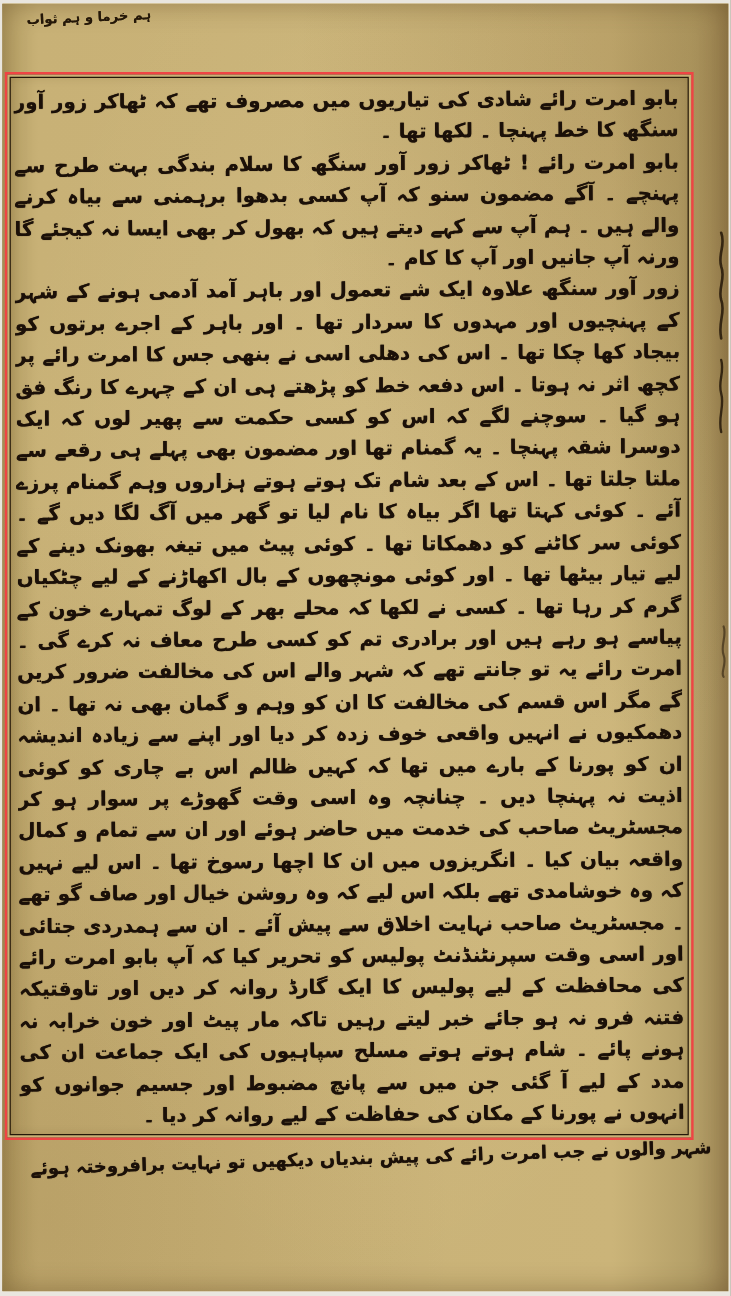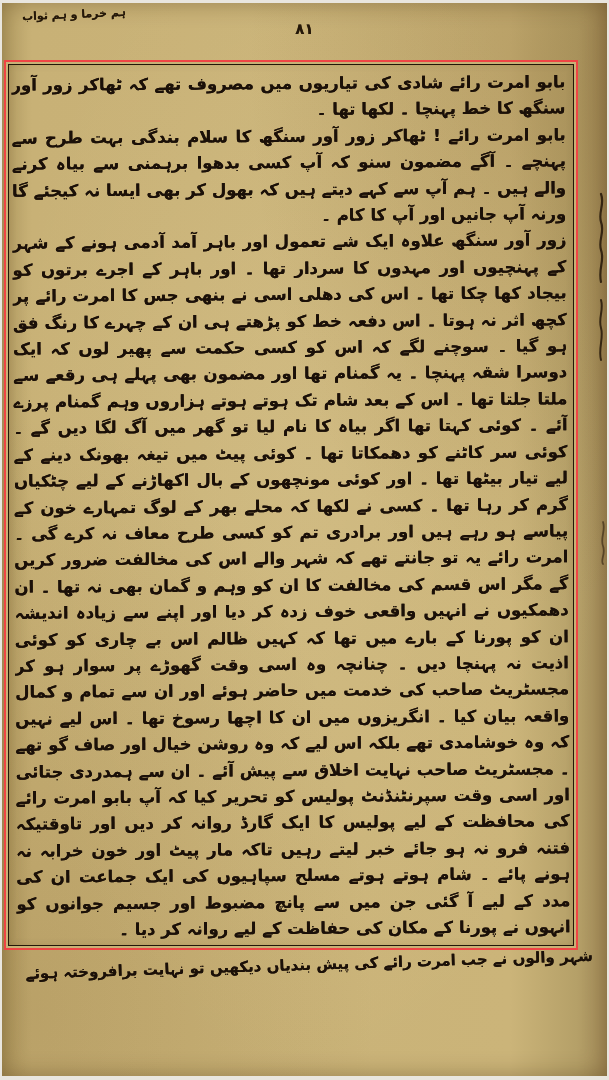--- a/index.html
+++ b/index.html
@@ -59,21 +59,20 @@
   .mm3{right:1px;top:520px;opacity:.55;}
 </style>
 </head>
 <body>
 
 <div class="scan">
   <div class="paper"></div>
 
   <div class="running-title">ہم خرما و ہم ثواب</div>
 
-  <div class="page-number">۸۱</div>
 
   <div class="frame">
     <div class="body-text">
         <p>بابو امرت رائے شادی کی تیاریوں میں مصروف تھے کہ ٹھاکر زور آور سنگھ کا خط پہنچا ۔ لکھا تھا ۔</p>
         <p>بابو امرت رائے ! ٹھاکر زور آور سنگھ کا سلام بندگی بہت طرح سے پہنچے ۔ آگے مضمون سنو کہ آپ کسی بدھوا برہمنی سے بیاہ کرنے والے ہیں ۔ ہم آپ سے کہے دیتے ہیں کہ بھول کر بھی ایسا نہ کیجئے گا ورنہ آپ جانیں اور آپ کا کام ۔</p>
         <p>زور آور سنگھ علاوہ ایک شے تعمول اور باہر آمد آدمی ہونے کے شہر کے پہنچیوں اور مہدوں کا سردار تھا ۔ اور باہر کے اجرے برتوں کو بیجاد کھا چکا تھا ۔ اس کی دھلی اسی نے بنھی جس کا امرت رائے پر کچھ اثر نہ ہوتا ۔ اس دفعہ خط کو پڑھتے ہی ان کے چہرے کا رنگ فق ہو گیا ۔ سوچنے لگے کہ اس کو کسی حکمت سے پھیر لوں کہ ایک دوسرا شقہ پہنچا ۔ یہ گمنام تھا اور مضمون بھی پہلے ہی رقعے سے ملتا جلتا تھا ۔ اس کے بعد شام تک ہوتے ہوتے ہزاروں وہم گمنام پرزے آئے ۔ کوئی کہتا تھا اگر بیاہ کا نام لیا تو گھر میں آگ لگا دیں گے ۔ کوئی سر کاٹنے کو دھمکاتا تھا ۔ کوئی پیٹ میں تیغہ بھونک دینے کے لیے تیار بیٹھا تھا ۔ اور کوئی مونچھوں کے بال اکھاڑنے کے لیے چٹکیاں گرم کر رہا تھا ۔ کسی نے لکھا کہ محلے بھر کے لوگ تمہارے خون کے پیاسے ہو رہے ہیں اور برادری تم کو کسی طرح معاف نہ کرے گی ۔ امرت رائے یہ تو جانتے تھے کہ شہر والے اس کی مخالفت ضرور کریں گے مگر اس قسم کی مخالفت کا ان کو وہم و گمان بھی نہ تھا ۔ ان دھمکیوں نے انہیں واقعی خوف زدہ کر دیا اور اپنے سے زیادہ اندیشہ ان کو پورنا کے بارے میں تھا کہ کہیں ظالم اس بے چاری کو کوئی اذیت نہ پہنچا دیں ۔ چنانچہ وہ اسی وقت گھوڑے پر سوار ہو کر مجسٹریٹ صاحب کی خدمت میں حاضر ہوئے اور ان سے تمام و کمال واقعہ بیان کیا ۔ انگریزوں میں ان کا اچھا رسوخ تھا ۔ اس لیے نہیں کہ وہ خوشامدی تھے بلکہ اس لیے کہ وہ روشن خیال اور صاف گو تھے ۔ مجسٹریٹ صاحب نہایت اخلاق سے پیش آئے ۔ ان سے ہمدردی جتائی اور اسی وقت سپرنٹنڈنٹ پولیس کو تحریر کیا کہ آپ بابو امرت رائے کی محافظت کے لیے پولیس کا ایک گارڈ روانہ کر دیں اور تاوقتیکہ فتنہ فرو نہ ہو جائے خبر لیتے رہیں تاکہ مار پیٹ اور خون خرابہ نہ ہونے پائے ۔ شام ہوتے ہوتے مسلح سپاہیوں کی ایک جماعت ان کی مدد کے لیے آ گئی جن میں سے پانچ مضبوط اور جسیم جوانوں کو انہوں نے پورنا کے مکان کی حفاظت کے لیے روانہ کر دیا ۔</p>
       </div>
   </div>
 
   <svg class="margin-mark mm1" width="13" height="92" viewBox="0 0 13 92">

